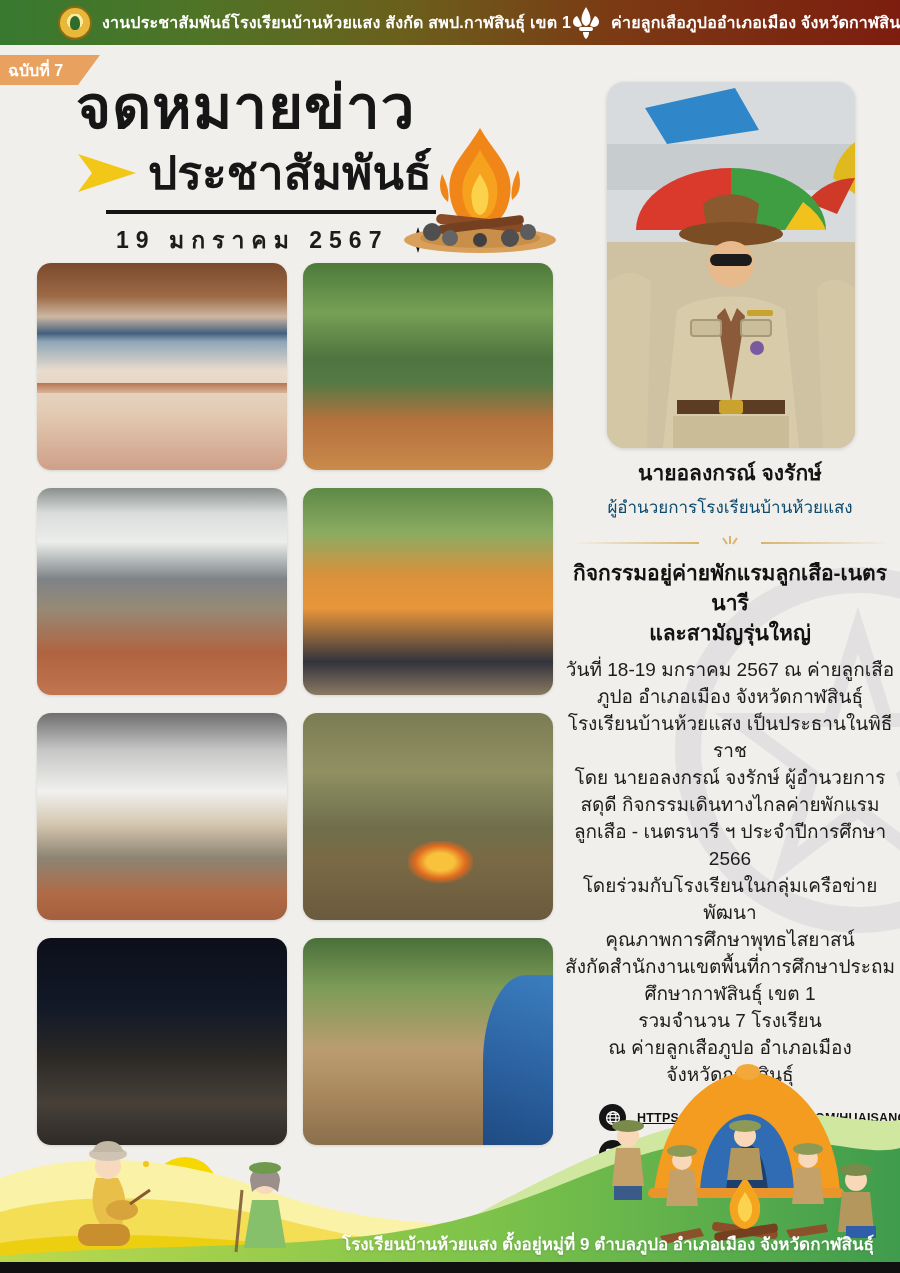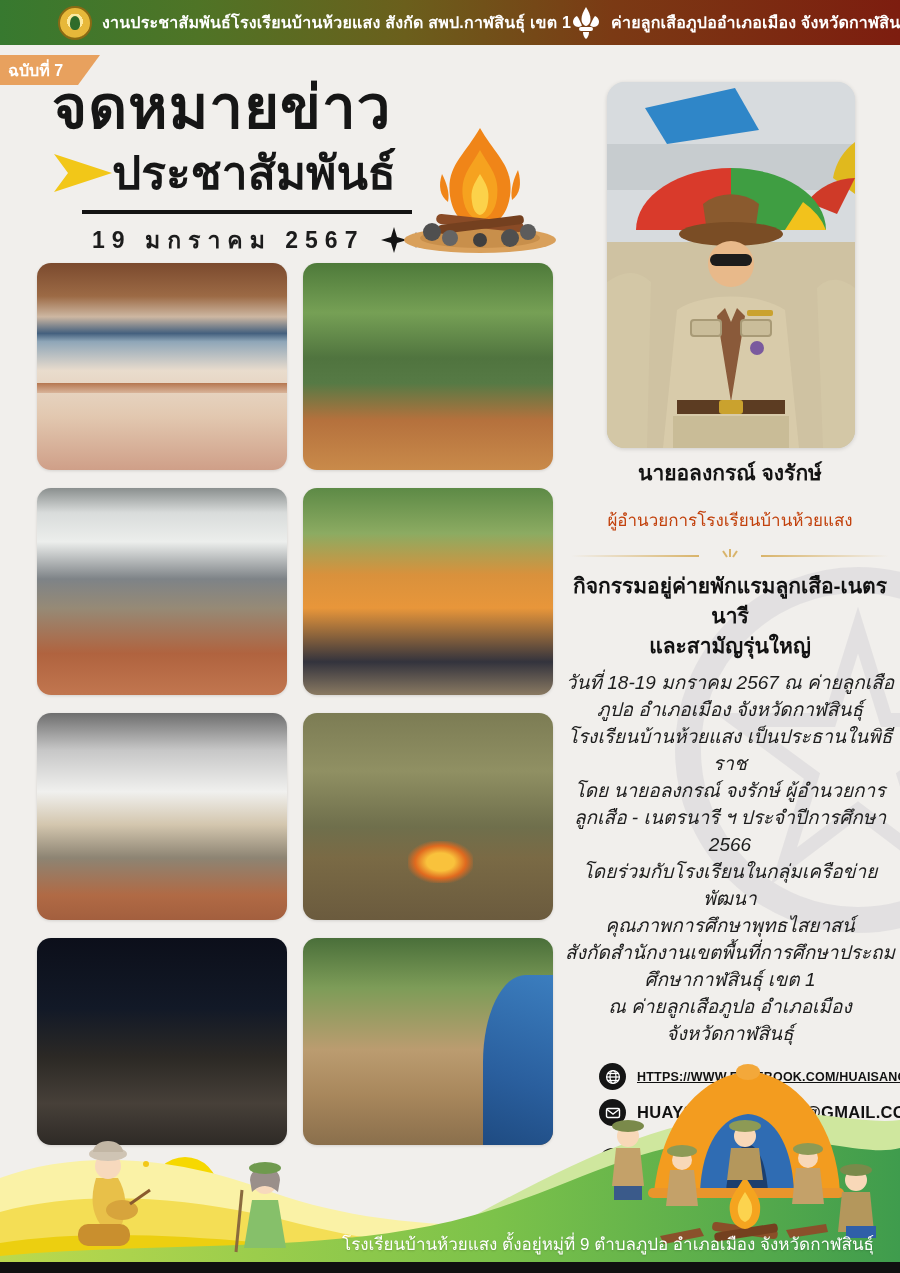--- a/index.html
+++ b/index.html
@@ -22,23 +22,23 @@
     background:#2f6b2a; border-radius:50% 50% 40% 40%; }
   .fleur { width:30px; height:34px; flex:0 0 auto; }
 
   
   .issue-badge { position:absolute; left:0; top:55px; width:100px; height:30px;
     background:#e8a15e; color:#fff; font-size:16px; font-weight:700;
     display:flex; align-items:center; padding-left:8px;
     clip-path:polygon(0 0,100% 0,78% 100%,0 100%); }
 
   
-  .masthead { position:absolute; left:52px; top:72px; width:420px; }
+  .masthead { position:absolute; left:76px; top:72px; width:420px; }
   .title1 { font-size:60px; line-height:72px; font-weight:800; color:#161616; letter-spacing:1px; }
-  .title2-row { display:flex; align-items:center; margin-top:2px; padding-left:2px; }
+  .title2-row { display:flex; align-items:center; gap:12px; margin-top:2px; padding-left:2px; }
   .arrow-icon { width:58px; height:42px; flex:0 0 auto; }
   .title2 { font-size:46px; font-weight:800; color:#161616; line-height:54px; }
   .mast-rule { margin:10px 0 0 30px; width:330px; height:4px; background:#141414; }
   .date-row { margin:8px 0 0 40px; display:flex; align-items:center; gap:16px; }
   .date-text { font-size:23px; font-weight:700; color:#1c1c1c; letter-spacing:7px; white-space:nowrap; }
   .sparkles { width:46px; height:26px; flex:0 0 auto; }
   .campfire-art { position:absolute; left:398px; top:122px; width:162px; height:132px; }
 
   
   .photo-grid { position:absolute; left:37px; top:263px; width:516px;
@@ -57,43 +57,43 @@
   .p7 { background:linear-gradient(180deg,#0c0f1a 0%,#121927 34%,#2c2925 58%,#474039 80%,#2e2a26 100%); }
   .p8 { background:linear-gradient(180deg,#4a6f3a 0%,#7d9c58 24%,#bb9c70 54%,#a8875c 76%,#8a6f4c 100%); }
   .p8::after { content:""; position:absolute; right:-6%; top:18%; width:34%; height:84%;
     background:linear-gradient(200deg,#3c7fc0 0%,#2a5f9e 60%,#1e4a80 100%); border-radius:50% 10% 0 0; }
 
   
   .portrait { position:absolute; left:607px; top:82px; width:248px; height:366px;
     border-radius:18px; overflow:hidden; box-shadow:0 1px 4px rgba(0,0,0,.15); background:#d7dbde; }
   .right-col { position:absolute; left:563px; top:456px; width:334px; text-align:center; }
   .director-name { font-size:21px; font-weight:800; color:#141414; line-height:34px; }
-  .director-title { font-size:17px; color:#c2410c; margin-top:16px; }
+  .director-title { font-size:17px; color:#0c4a6e; margin-top:3px; }
   .divider { margin:14px auto 8px auto; width:318px; height:16px; position:relative; }
   .divider::before,.divider::after { content:""; position:absolute; top:8px; height:2px; width:128px;
     background:linear-gradient(90deg,transparent,#d9b46a); }
   .divider::before { left:0; }
   .divider::after { right:0; transform:scaleX(-1); }
   .ornament { position:absolute; left:50%; top:0; transform:translateX(-50%); width:30px; height:16px; }
   .article-heading { font-size:21px; font-weight:800; color:#121212; line-height:30px; margin-top:6px; }
-  .body-lines { margin-top:8px;font-style:italic; }
+  .body-lines { margin-top:8px; }
   .body-line { font-size:19px; color:#1d1d1d; line-height:27px; }
   .contact { margin-top:16px; text-align:left; padding-left:36px; }
   .contact-row { display:flex; align-items:center; gap:11px; margin-bottom:9px; }
   .c-icon { width:27px; height:27px; border-radius:50%; background:#151515; flex:0 0 auto;
     display:flex; align-items:center; justify-content:center; }
   .c-icon svg { width:16px; height:16px; }
   .contact-link { font-size:12.5px; font-weight:800; color:#111; text-decoration:underline; letter-spacing:.2px; }
   .contact-text { font-size:16.5px; font-weight:700; color:#111; letter-spacing:.3px; }
 
   .watermark { position:absolute; left:668px; top:560px; width:380px; height:380px; opacity:.07; }
 
   
   .footer-scene { position:absolute; left:0; top:1040px; width:900px; height:222px; pointer-events:none; }
-  .footer-address { position:absolute; right:26px; top:1230px; font-size:17px; font-weight:400;
+  .footer-address { position:absolute; right:26px; top:1230px; font-size:17px; font-weight:700;
     color:#ffffff; text-shadow:0 1px 2px rgba(0,0,0,.18); }
   .bottom-bar { position:absolute; left:0; bottom:0; width:900px; height:11px; background:#101010; }
 </style>
 </head>
 <body>
 
 <div class="page">
 
   <header class="topbar">
     <div class="topbar-left">
@@ -210,25 +210,27 @@
     </div>
     <h2 class="article-heading">
       <span>กิจกรรมอยู่ค่ายพักแรมลูกเสือ-เนตรนารี</span><br>
       <span>และสามัญรุ่นใหญ่</span>
     </h2>
     <div class="body-lines">
       <div class="body-line">วันที่ 18-19 มกราคม 2567  ณ ค่ายลูกเสือ</div>
       <div class="body-line">ภูปอ อำเภอเมือง จังหวัดกาฬสินธุ์</div>
       <div class="body-line">โรงเรียนบ้านห้วยแสง เป็นประธานในพิธีราช</div>
       <div class="body-line">โดย นายอลงกรณ์ จงรักษ์ ผู้อำนวยการ</div>
+      <div class="body-line">สดุดี กิจกรรมเดินทางไกลค่ายพักแรม</div>
       <div class="body-line">ลูกเสือ - เนตรนารี ฯ ประจำปีการศึกษา 2566</div>
       <div class="body-line">โดยร่วมกับโรงเรียนในกลุ่มเครือข่ายพัฒนา</div>
       <div class="body-line">คุณภาพการศึกษาพุทธไสยาสน์</div>
       <div class="body-line">สังกัดสำนักงานเขตพื้นที่การศึกษาประถม</div>
       <div class="body-line">ศึกษากาฬสินธุ์ เขต 1</div>
+      <div class="body-line">รวมจำนวน 7 โรงเรียน</div>
       <div class="body-line">ณ ค่ายลูกเสือภูปอ อำเภอเมือง</div>
       <div class="body-line">จังหวัดกาฬสินธุ์</div>
     </div>
 
     <div class="contact">
       <div class="contact-row">
         <span class="c-icon">
           <svg viewBox="0 0 16 16">
               <g stroke="#fff" stroke-width="1.3" fill="none">
             <circle cx="8" cy="8" r="6.4"></circle>

